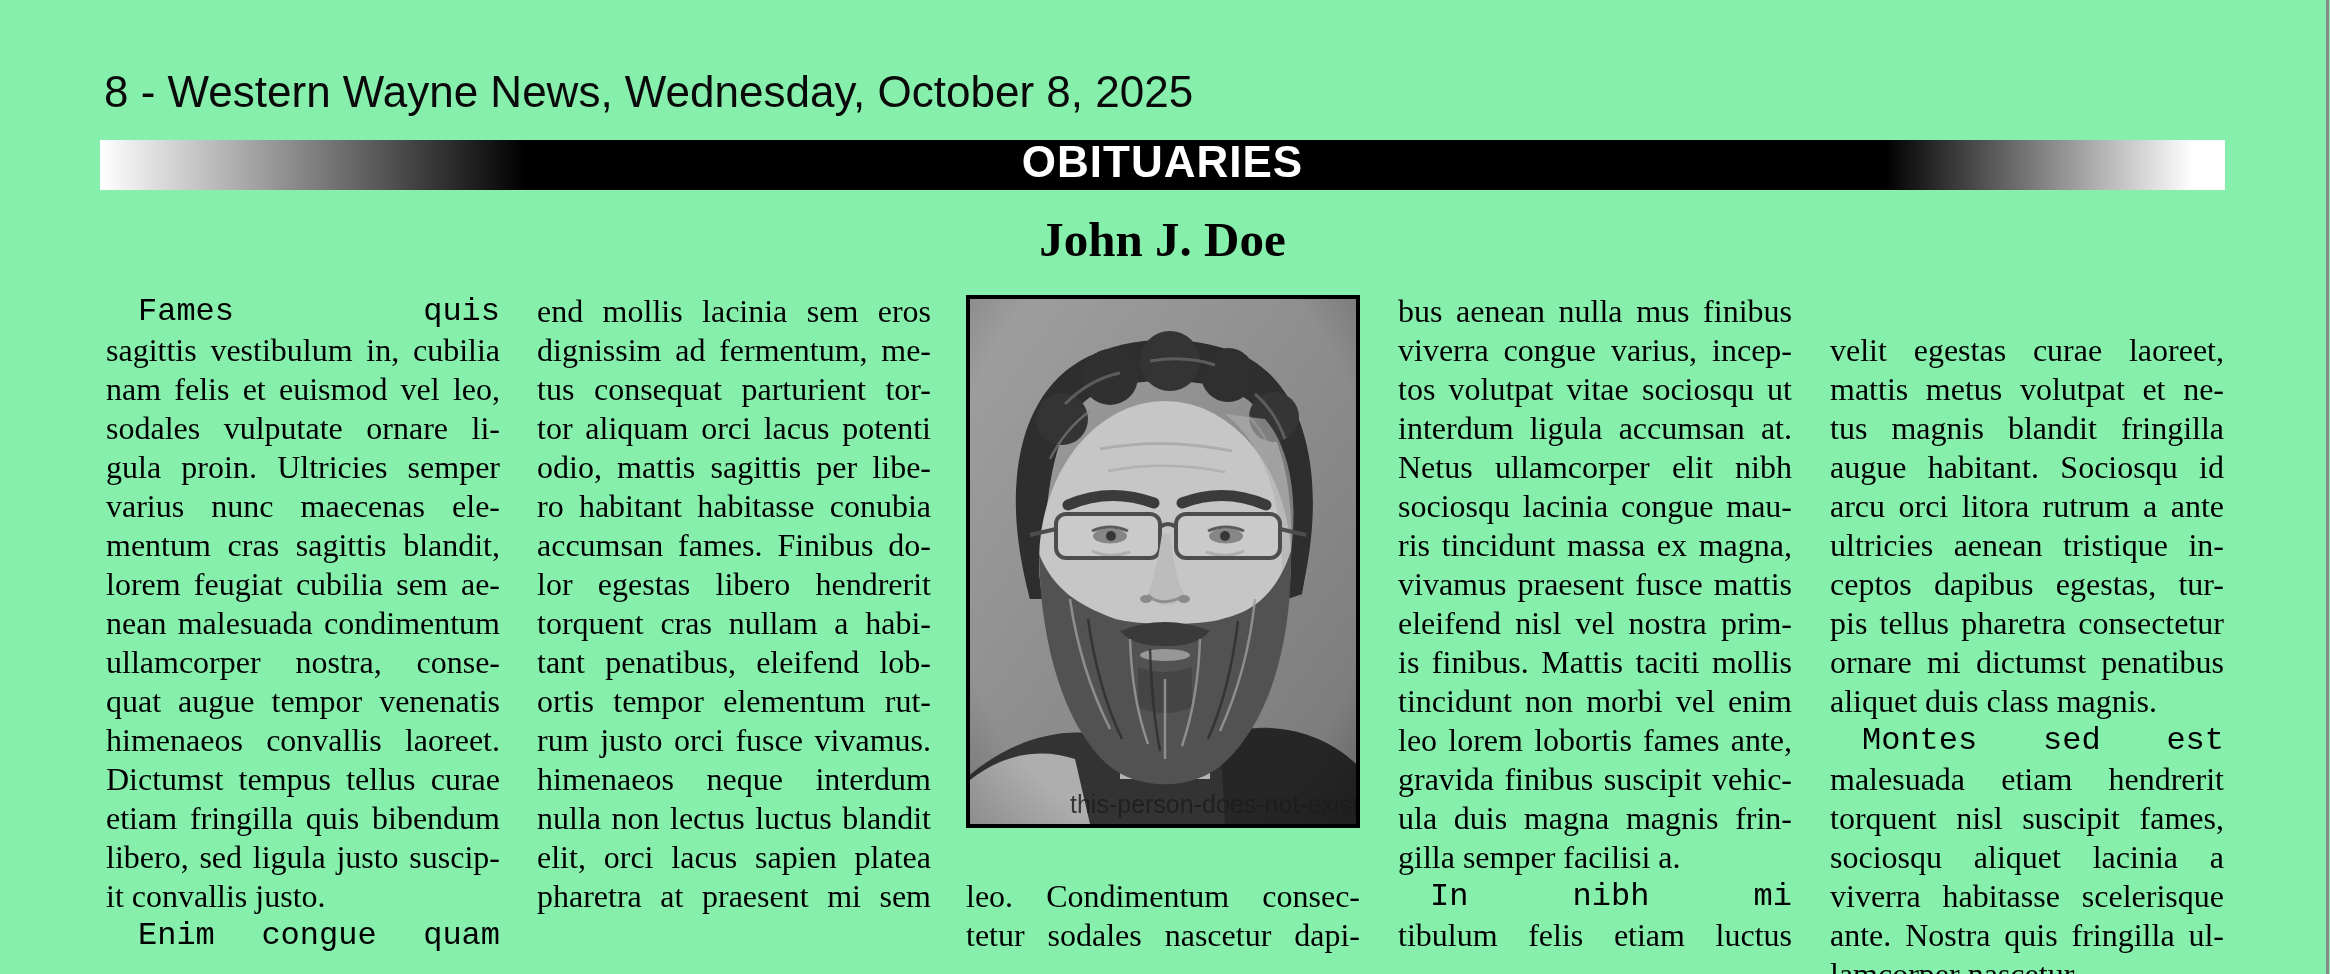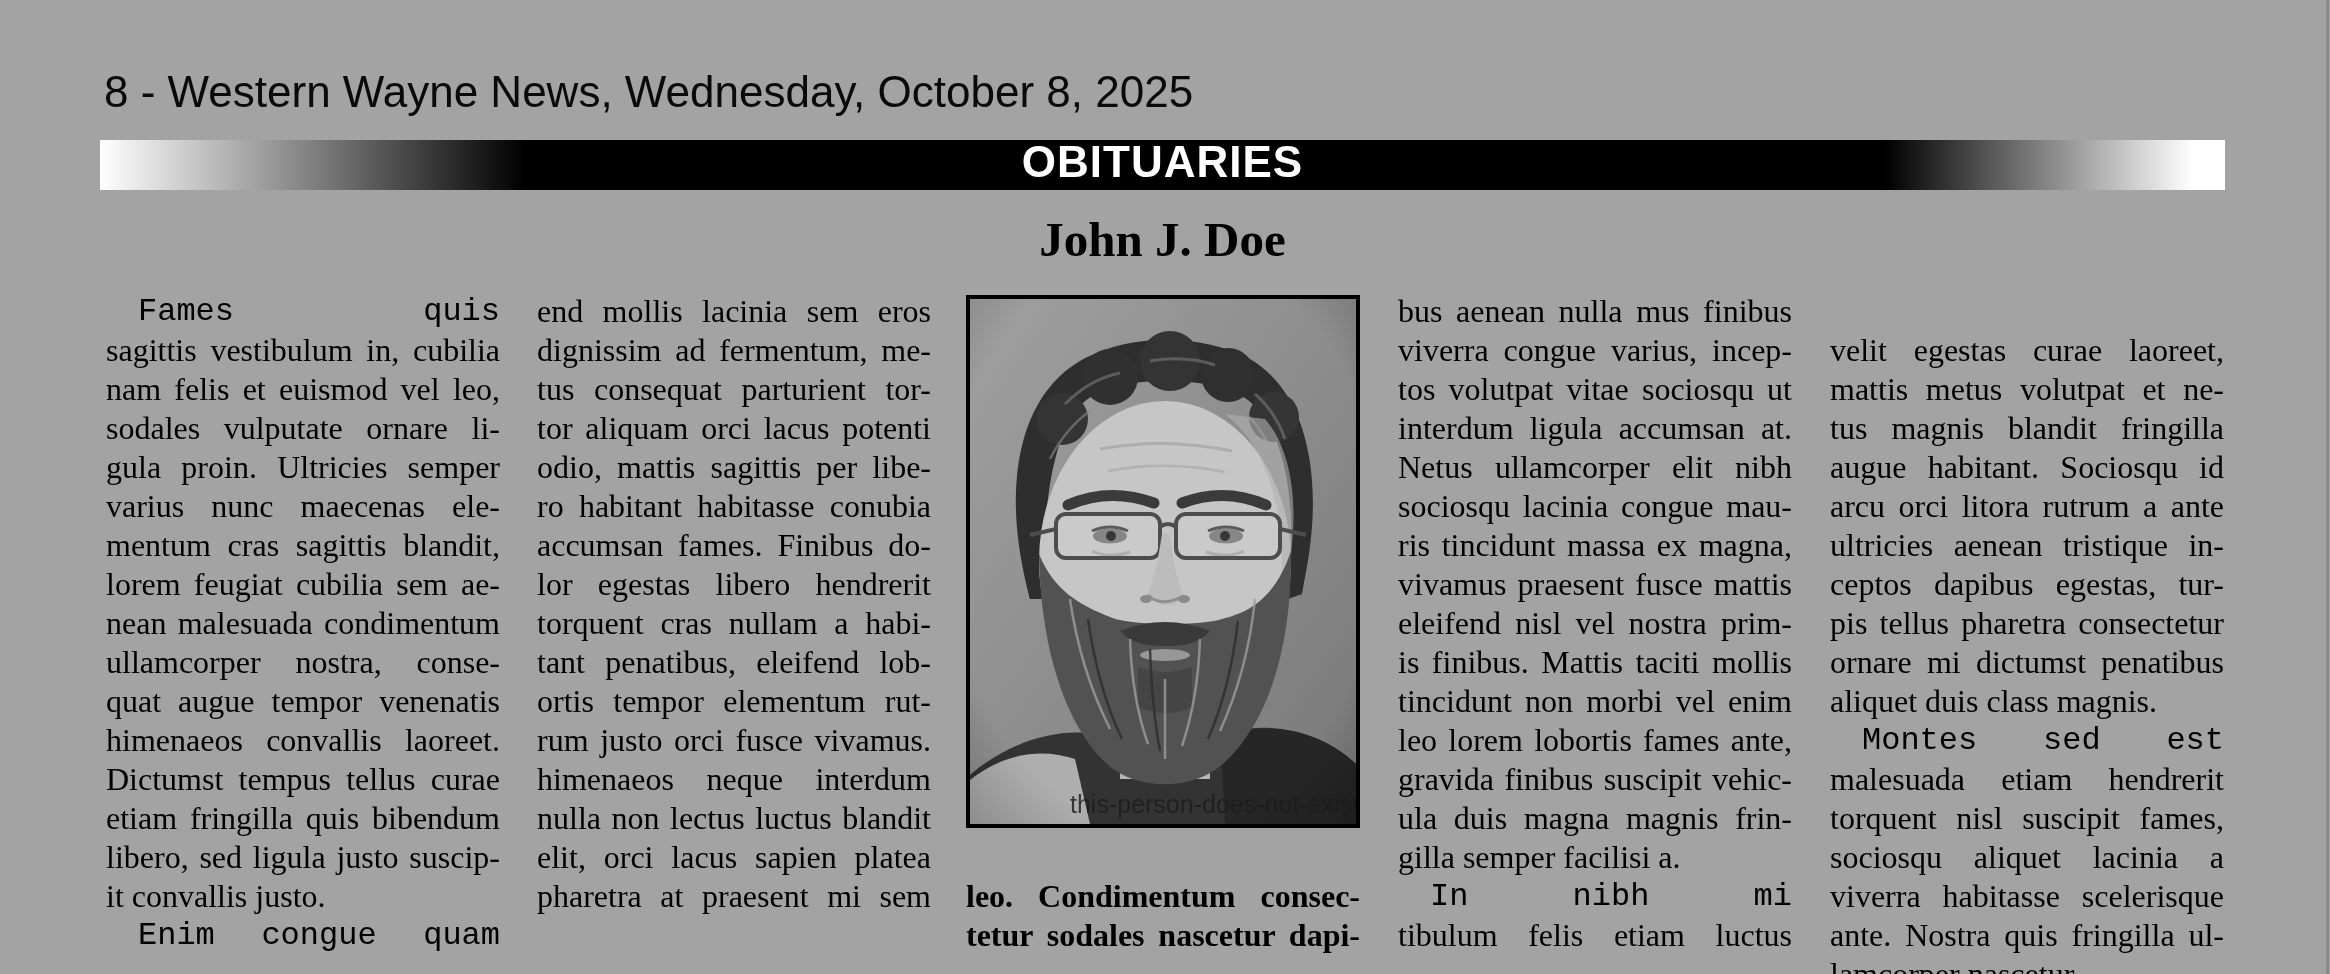--- a/index.html
+++ b/index.html
@@ -1,17 +1,17 @@
 <!DOCTYPE html>
 <html><head>
 <meta charset="utf-8">
 <style>
   html,body{margin:0;padding:0;}
   body{width:2330px;height:974px;background:#ffffff;overflow:hidden;}
-  .page{position:relative;width:2330px;height:974px;background:#a3a3a3;}
+  .page{position:relative;width:2330px;height:974px;background:#86efac;}
 
   .masthead{
     position:absolute;left:104px;top:68px;
     font:400 44px/48px "Liberation Sans", sans-serif;
     color:#0a0a0a;letter-spacing:0;white-space:nowrap;
   }
 
   .banner{
     position:absolute;left:100px;top:140px;width:2125px;height:50px;
     background:linear-gradient(90deg,#ffffff 0%,#000000 20%,#000000 84%,#ffffff 98.5%);
@@ -27,21 +27,21 @@
     text-align:center;
     font:700 49px/54px "Liberation Serif", serif;
     color:#000000;white-space:nowrap;
   }
 
   .col{
     position:absolute;top:292px;width:394px;
     font:400 32px/39px "Liberation Serif", serif;
     color:#000000;
   }
-  .c1{left:106px;} .c2{left:537px;} .c3{left:966px;top:877px;font-weight:bold;}
+  .c1{left:106px;} .c2{left:537px;} .c3{left:966px;top:877px;}
   .c4{left:1398px;} .c5{left:1830px;margin-top:39px;}
 
   .ln{
     height:39px;line-height:39px;overflow:hidden;
     text-align:justify;text-align-last:justify;
     white-space:normal;
   }
   .ln.end{text-align-last:left;}
   .ln.ind{padding-left:32px;font-family:Liberation Mono, monospace;}
 

